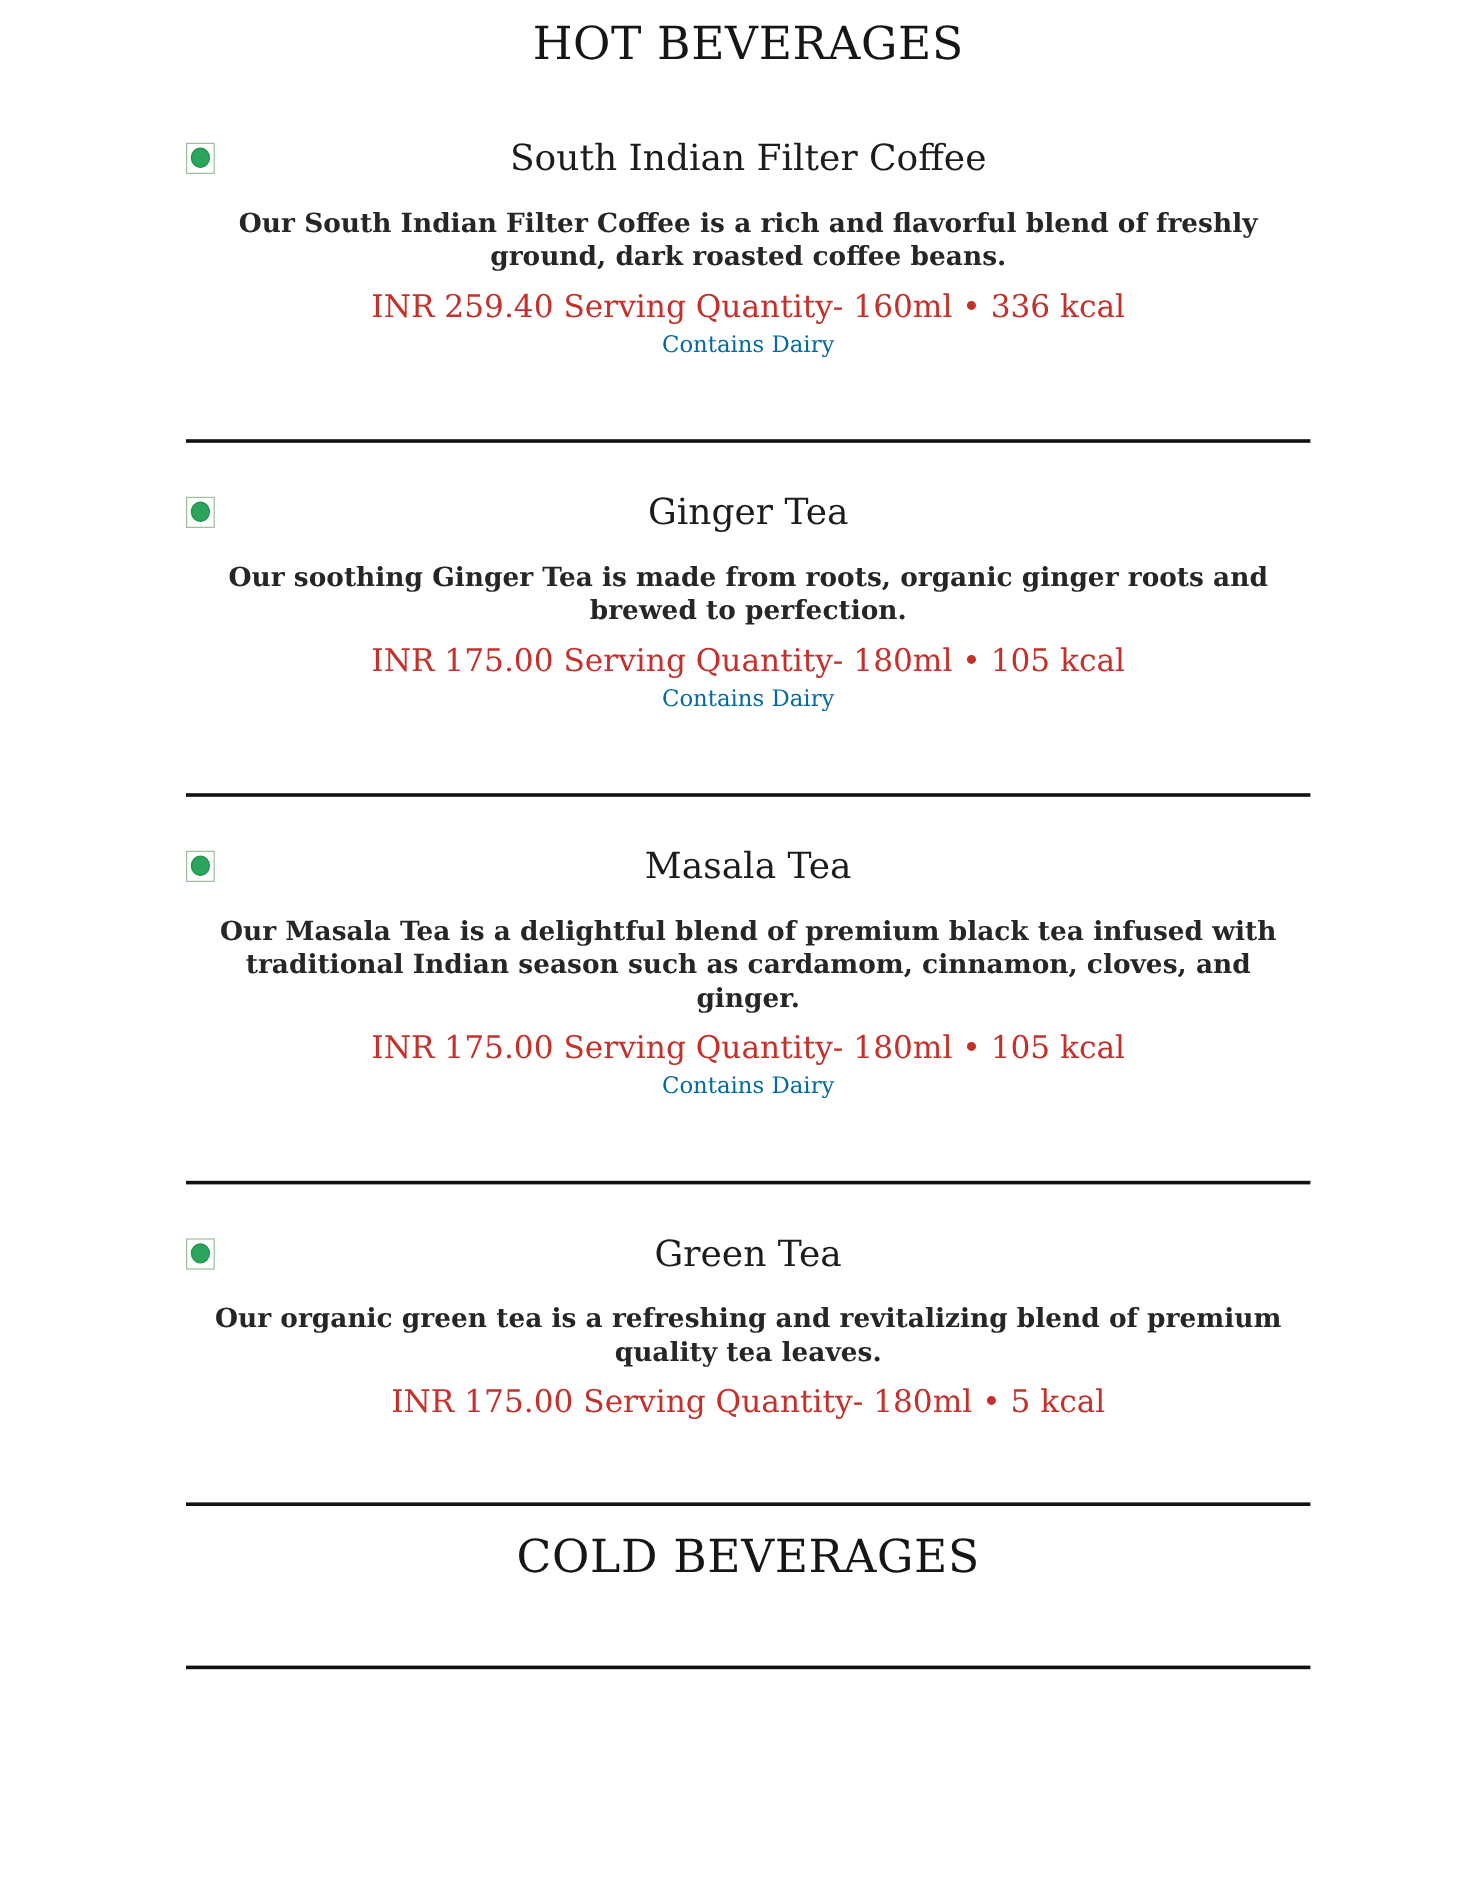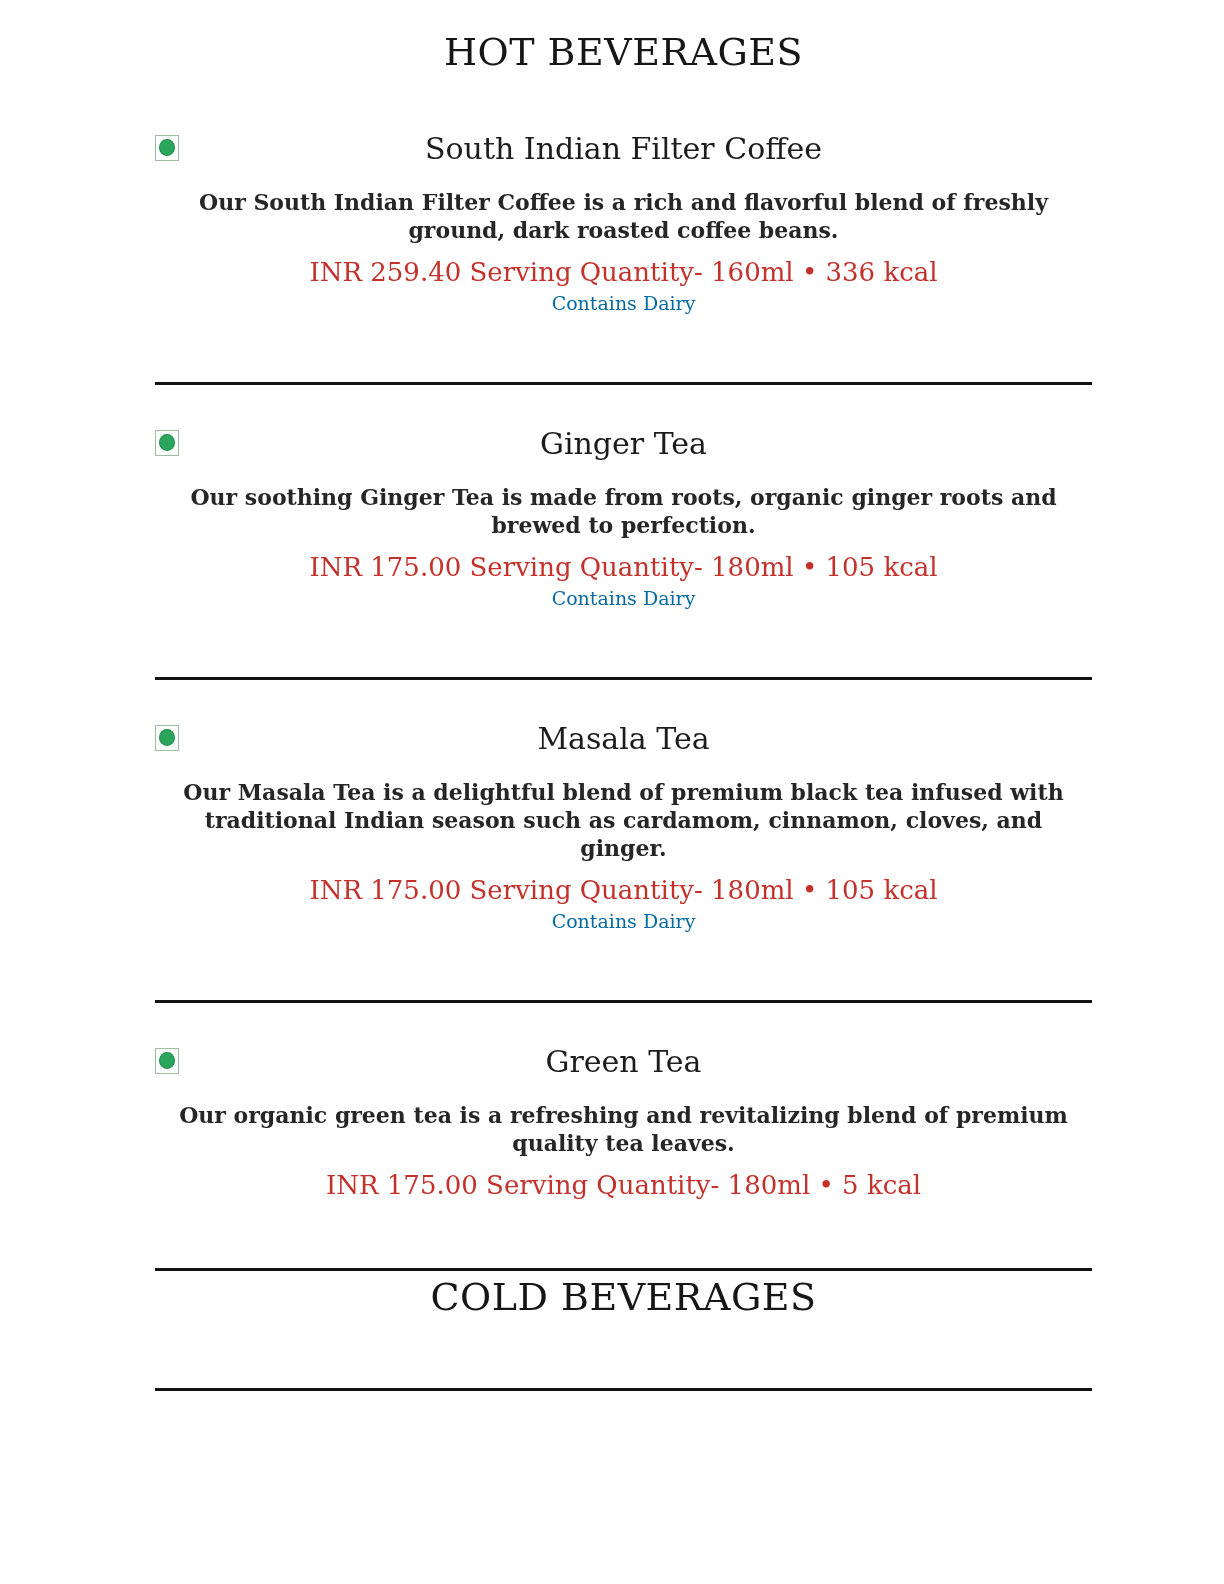--- a/index.html
+++ b/index.html
@@ -13,30 +13,30 @@
     font-family: "DejaVu Serif", "Liberation Serif", serif;
     color: #1d1d1d;
     overflow: hidden;
   }
   .menu {
     width: 937px;
     margin-left: 155px;
   }
   .section-title {
     margin: 0;
-    padding-top: 30px;
+    padding-top: 14px;
     text-align: center;
     font-size: 38px;
     line-height: 1.2;
     font-weight: 400;
     color: #161616;
     letter-spacing: 0.5px;
   }
   .section-title.after-divider {
-    padding-top: 4px;
+    padding-top: 20px;
   }
   .item {
     margin-top: 42px;
   }
   .item.first-in-section {
     margin-top: 56px;
   }
   .item-head {
     position: relative;
   }

